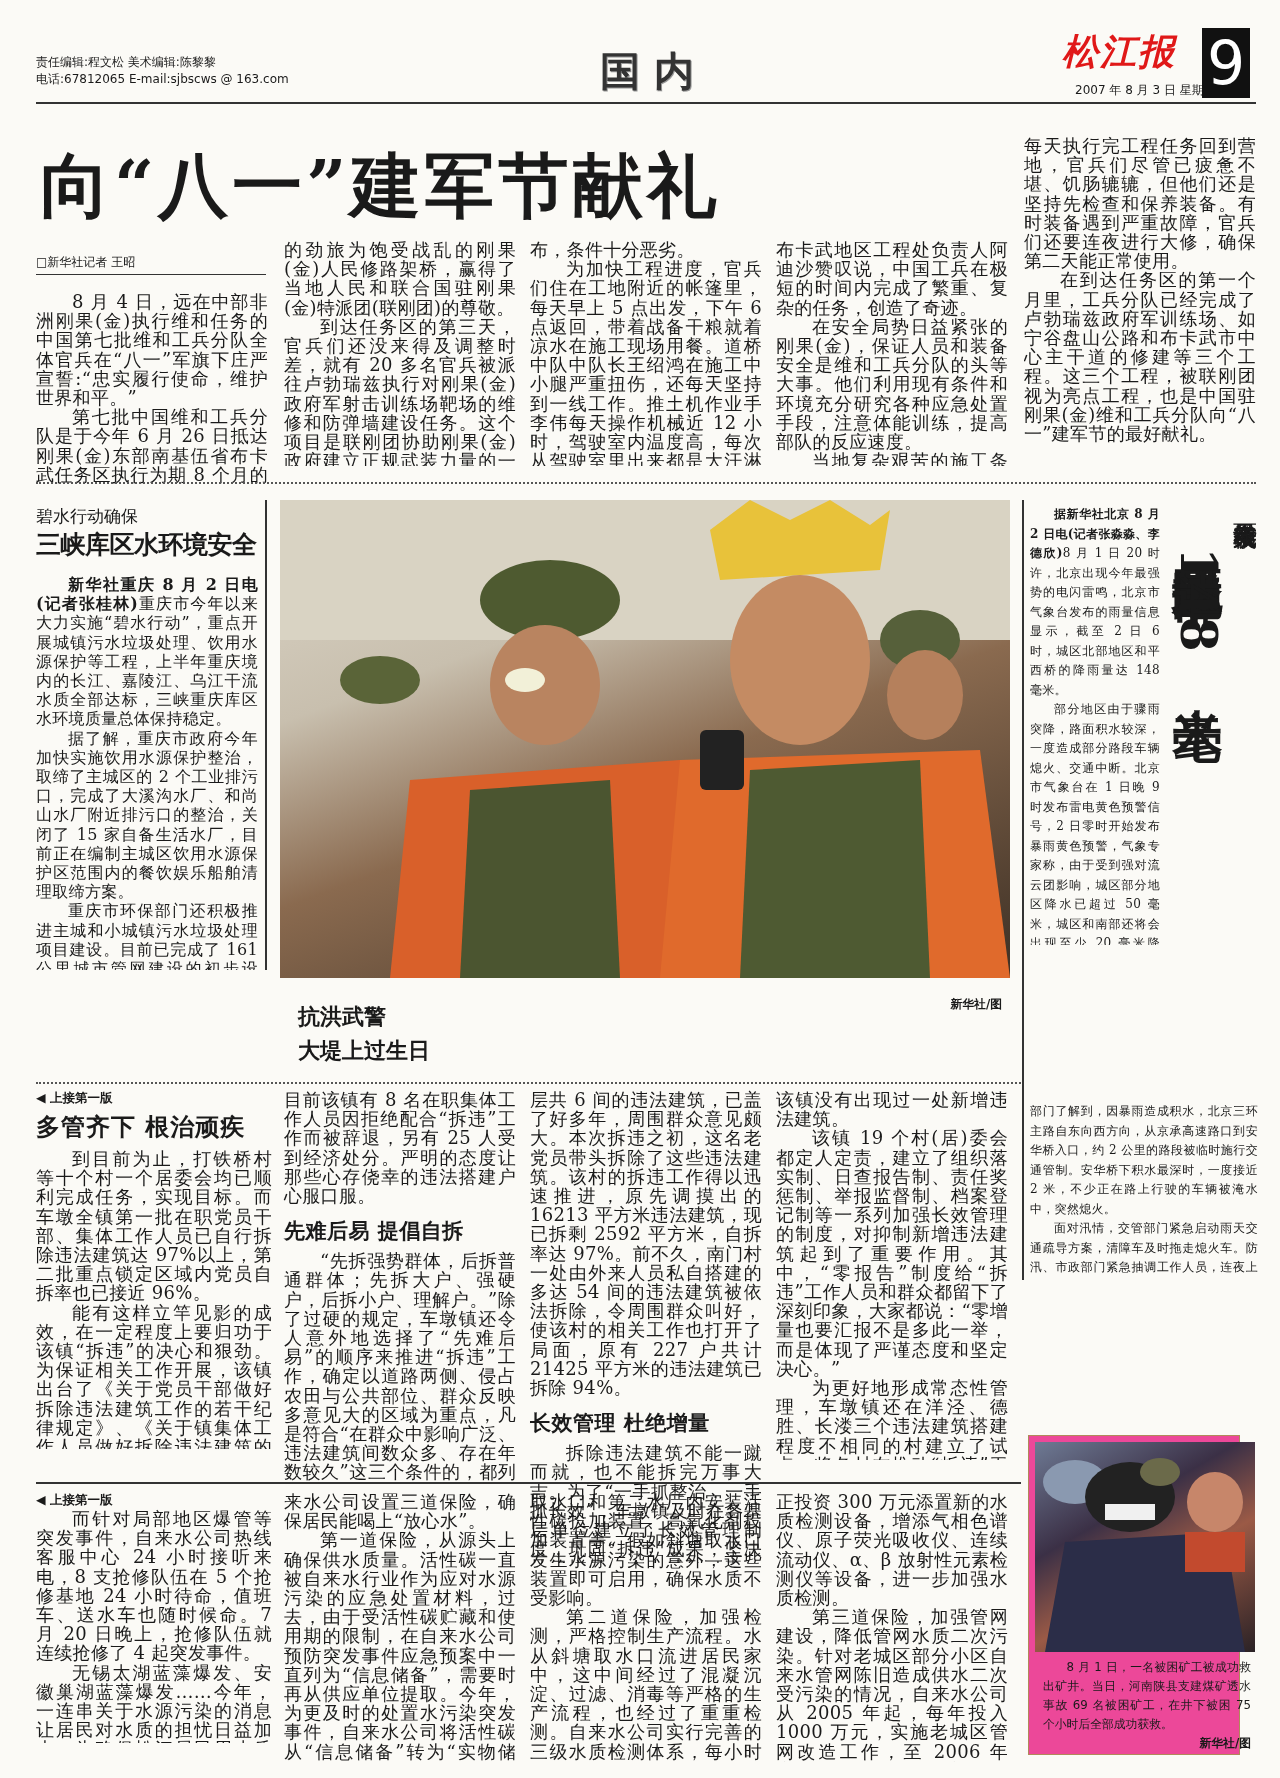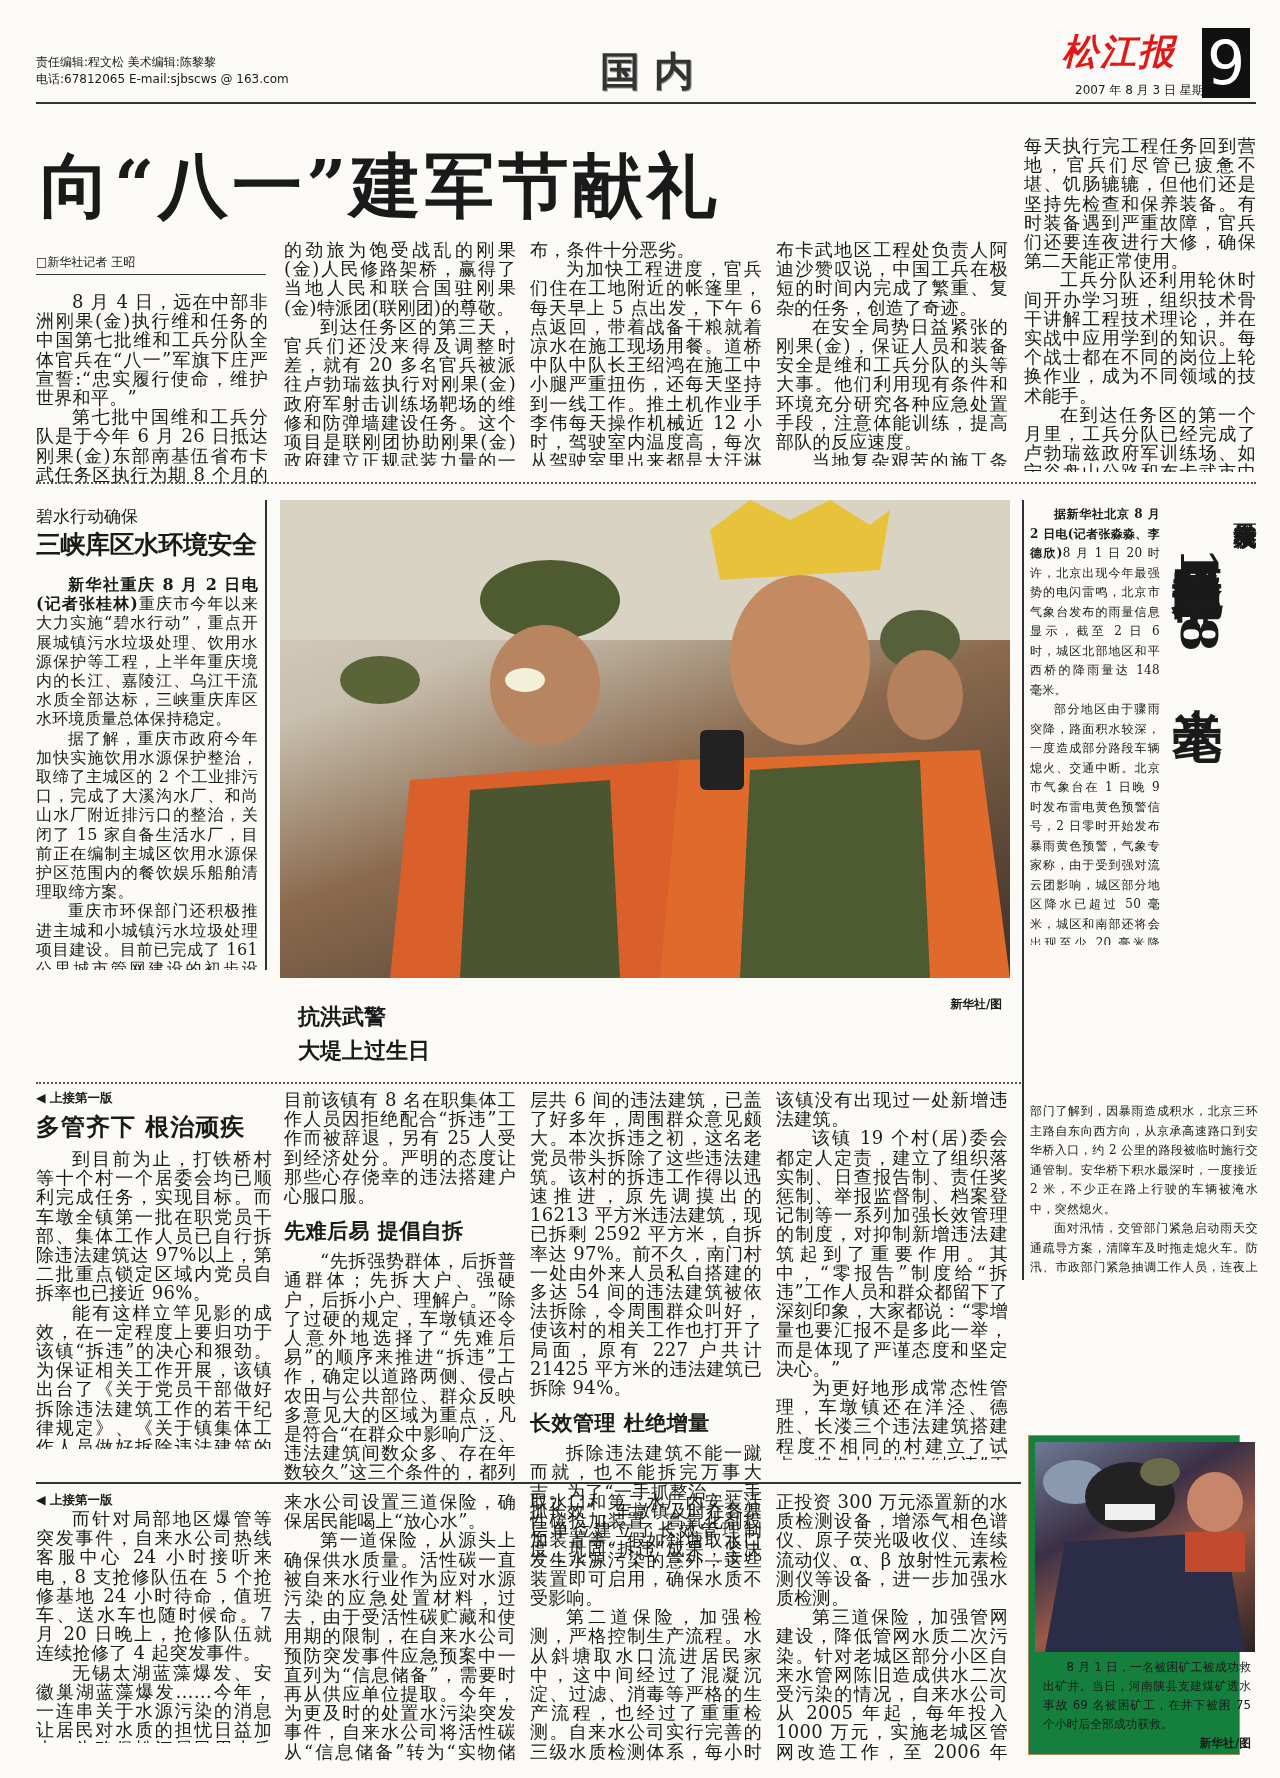--- a/index.html
+++ b/index.html
@@ -32,21 +32,21 @@
   .photo-caption-title { left: 298px; top: 1000px; font-size: 22px; font-weight: bold; line-height: 34px; font-family: "DejaVu Sans", sans-serif; }
   .photo-caption-text { left: 466px; top: 995px; width: 536px; font-size: 11.8px; line-height: 19.5px; font-family: "DejaVu Sans", sans-serif; text-align: justify; }
 
   .vert-sub { left: 1232px; top: 505px; width: 26px; font-size: 24px; line-height: 26px; writing-mode: vertical-rl; font-family: "DejaVu Sans", sans-serif; }
   .vert-main { left: 1165px; top: 530px; width: 60px; font-size: 50px; font-weight: bold; line-height: 54px; writing-mode: vertical-rl; }
 
   .cont-kicker { font-size: 12.5px; font-family: "DejaVu Sans", sans-serif; font-weight: bold; }
   .sub-head { font-size: 21px; font-weight: bold; margin: 4px 0 6px; font-family: "DejaVu Sans", sans-serif; letter-spacing: 0.5px; }
   .sub-head-big { font-size: 24px; font-weight: bold; margin: 4px 0 6px; letter-spacing: 1px; }
 
-  .mine-box { left: 1028px; top: 1435px; width: 212px; height: 320px; background: #15803d; border: 1.5px solid #b08a5a; }
+  .mine-box { left: 1028px; top: 1435px; width: 212px; height: 320px; background: #ec4899; border: 1.5px solid #b08a5a; }
   .mine-photo { position: absolute; left: 6px; top: 6px; width: 220px; height: 210px; background: linear-gradient(150deg, #6e7a94 0%, #3b3046 35%, #9b5a46 60%, #2a2226 100%); }
   .mine-cap { position: absolute; left: 14px; top: 222px; width: 208px; font-size: 11.8px; line-height: 19px; font-family: "DejaVu Sans", sans-serif; text-align: justify; }
   .credit { display: block; text-align: right; font-weight: bold; }
 </style>
 </head>
 <body>
 
 <div class="abs mast-editors">
   <div>责任编辑:程文松    美术编辑:陈黎黎</div>
   <div>电话:67812065    E-mail:sjbscws @ 163.com</div>
@@ -72,21 +72,20 @@
   <p class="noind">布，条件十分恶劣。</p>
   <p>为加快工程进度，官兵们住在工地附近的帐篷里，每天早上 5 点出发，下午 6 点返回，带着战备干粮就着凉水在施工现场用餐。道桥中队中队长王绍鸿在施工中小腿严重扭伤，还每天坚持到一线工作。推土机作业手李伟每天操作机械近 12 小时，驾驶室内温度高，每次从驾驶室里出来都是大汗淋漓。施工中官兵们没有休息过一天，最终提前完成了施工任务。联刚团布卡武地区工程处负责人阿迪沙赞叹说，中国工兵在极短的时间内完成了繁重、复杂的任务，创造了奇迹。</p>
 </div>
 <div class="col body-text" style="left:776px; top:240px; width:232px; height:226px; overflow:hidden;">
   <p class="noind">布卡武地区工程处负责人阿迪沙赞叹说，中国工兵在极短的时间内完成了繁重、复杂的任务，创造了奇迹。</p>
   <p>在安全局势日益紧张的刚果(金)，保证人员和装备安全是维和工兵分队的头等大事。他们利用现有条件和环境充分研究各种应急处置手段，注意体能训练，提高部队的反应速度。</p>
   <p>当地复杂艰苦的施工条件对装备造成的磨损十分严重，保障装备的正常使用就是保障工兵分队的战斗力。</p>
 </div>
 <div class="col body-text" style="left:1024px; top:136px; width:232px; height:336px; overflow:hidden;">
   <p class="noind">每天执行完工程任务回到营地，官兵们尽管已疲惫不堪、饥肠辘辘，但他们还是坚持先检查和保养装备。有时装备遇到严重故障，官兵们还要连夜进行大修，确保第二天能正常使用。</p>
-  <p>工兵分队还利用轮休时间开办学习班，组织技术骨干讲解工程技术理论，并在实战中应用学到的知识。每个战士都在不同的岗位上轮换作业，成为不同领域的技术能手。</p>
   <p>在到达任务区的第一个月里，工兵分队已经完成了卢勃瑞兹政府军训练场、如宁谷盘山公路和布卡武市中心主干道的修建等三个工程。这三个工程，被联刚团视为亮点工程，也是中国驻刚果(金)维和工兵分队向“八一”建军节的最好献礼。</p>
 </div>
 
 <div class="hrule-dot" style="left:36px; top:482px; width:1220px;"></div>
 
 <div class="abs side-kicker">碧水行动确保</div>
 <div class="abs side-title">三峡库区水环境安全</div>
 <div class="col body-text" style="left:36px; top:575px; width:222px; height:395px; overflow:hidden; font-size:16px;">
   <p><b>新华社重庆 8 月 2 日电 (记者张桂林)</b><span>重庆市今年以来大力实施“碧水行动”，重点开展城镇污水垃圾处理、饮用水源保护等工程，上半年重庆境内的长江、嘉陵江、乌江干流水质全部达标，三峡重庆库区水环境质量总体保持稳定。</span></p>
   <p>据了解，重庆市政府今年加快实施饮用水源保护整治，取缔了主城区的 2 个工业排污口，完成了大溪沟水厂、和尚山水厂附近排污口的整治，关闭了 15 家自备生活水厂，目前正在编制主城区饮用水源保护区范围内的餐饮娱乐船舶清理取缔方案。</p>

